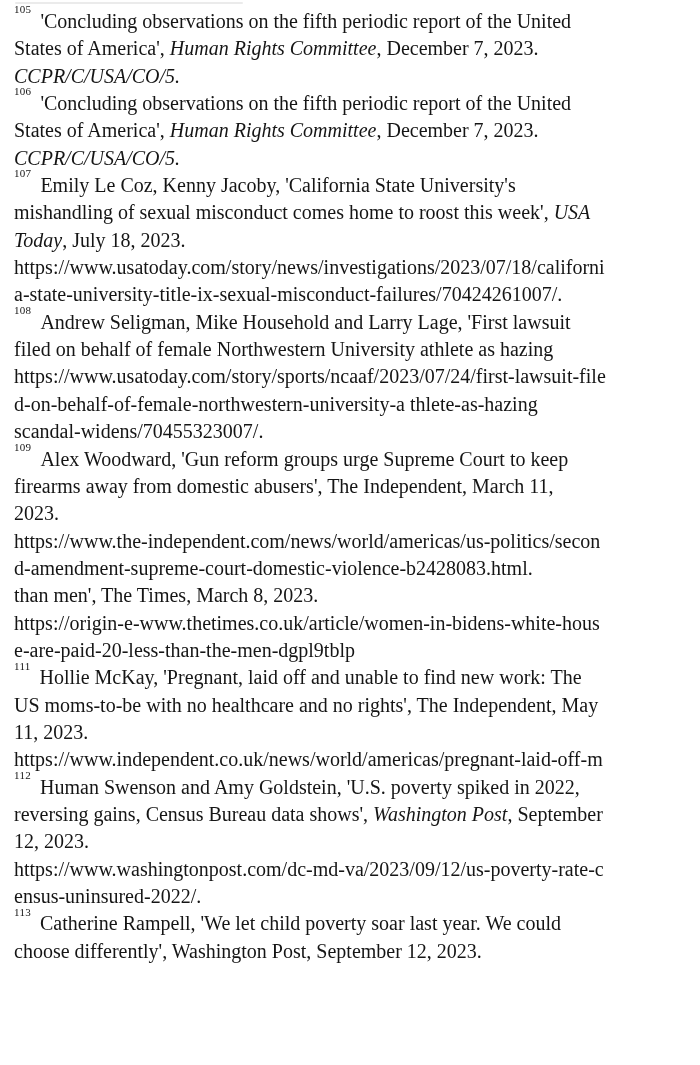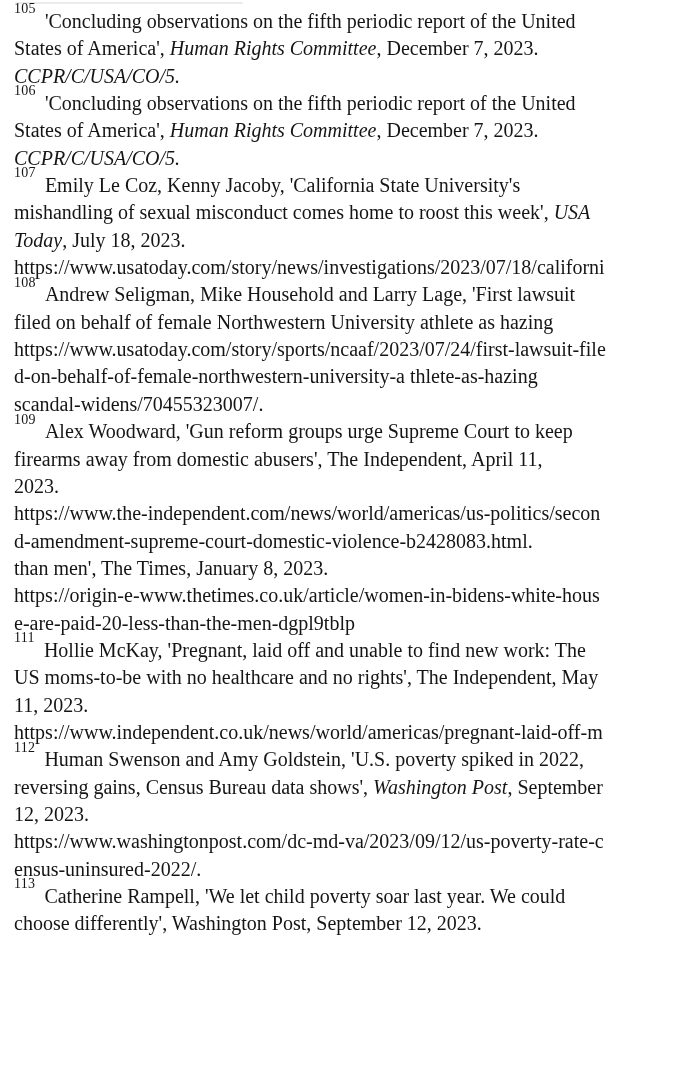--- a/index.html
+++ b/index.html
@@ -28,21 +28,21 @@
     background: #ebebeb;
     border-radius: 1px;
   }
   .footnote-list { position: relative; }
   .line {
     white-space: pre;
     line-height: 27.35px;
     height: 27.35px;
   }
   sup.fn-num {
-    font-size: 14px;
+    font-size: 11px;
     line-height: 0;
     position: relative;
     top: -7px;
     margin-right: 9px;
     letter-spacing: 0.3px;
   }
   .it { font-style: italic; margin-top: 10px; }
 </style>
 </head>
 <body>
@@ -58,37 +58,38 @@
       <div>
         <div class="line"><sup class="fn-num">106</sup><span>'Concluding observations on the fifth periodic report of the United</span></div>
         <div class="line"><span>States of America', </span><span class="it">Human Rights Committee</span><span>, December 7, 2023.</span></div>
         <div class="line"><span class="it">CCPR/C/USA/CO/5.</span></div>
       </div>
       <div>
         <div class="line"><sup class="fn-num">107</sup><span>Emily Le Coz, Kenny Jacoby, 'California State University's</span></div>
         <div class="line"><span>mishandling of sexual misconduct comes home to roost this week', </span><span class="it">USA</span></div>
         <div class="line"><span class="it">Today</span><span>, July 18, 2023.</span></div>
         <div class="line"><span>https://www.usatoday.com/story/news/investigations/2023/07/18/californi</span></div>
+        <div class="line"><span>a-state-university-title-ix-sexual-misconduct-failures/70424261007/.</span></div>
       </div>
       <div>
         <div class="line"><sup class="fn-num">108</sup><span>Andrew Seligman, Mike Household and Larry Lage, 'First lawsuit</span></div>
         <div class="line"><span>filed on behalf of female Northwestern University athlete as hazing</span></div>
         <div class="line"><span>https://www.usatoday.com/story/sports/ncaaf/2023/07/24/first-lawsuit-file</span></div>
         <div class="line"><span>d-on-behalf-of-female-northwestern-university-a thlete-as-hazing</span></div>
         <div class="line"><span>scandal-widens/70455323007/.</span></div>
       </div>
       <div>
         <div class="line"><sup class="fn-num">109</sup><span>Alex Woodward, 'Gun reform groups urge Supreme Court to keep</span></div>
-        <div class="line"><span>firearms away from domestic abusers', The Independent, April 11,</span></div>
+        <div class="line"><span>firearms away from domestic abusers', The Independent, March 11,</span></div>
         <div class="line"><span>2023.</span></div>
         <div class="line"><span>https://www.the-independent.com/news/world/americas/us-politics/secon</span></div>
         <div class="line"><span>d-amendment-supreme-court-domestic-violence-b2428083.html.</span></div>
       </div>
       <div>
-        <div class="line"><span>than men', The Times, January 8, 2023.</span></div>
+        <div class="line"><span>than men', The Times, March 8, 2023.</span></div>
         <div class="line"><span>https://origin-e-www.thetimes.co.uk/article/women-in-bidens-white-hous</span></div>
         <div class="line"><span>e-are-paid-20-less-than-the-men-dgpl9tblp</span></div>
       </div>
       <div>
         <div class="line"><sup class="fn-num">111</sup><span>Hollie McKay, 'Pregnant, laid off and unable to find new work: The</span></div>
         <div class="line"><span>US moms-to-be with no healthcare and no rights', The Independent, May</span></div>
         <div class="line"><span>11, 2023.</span></div>
         <div class="line"><span>https://www.independent.co.uk/news/world/americas/pregnant-laid-off-m</span></div>
       </div>
       <div>

